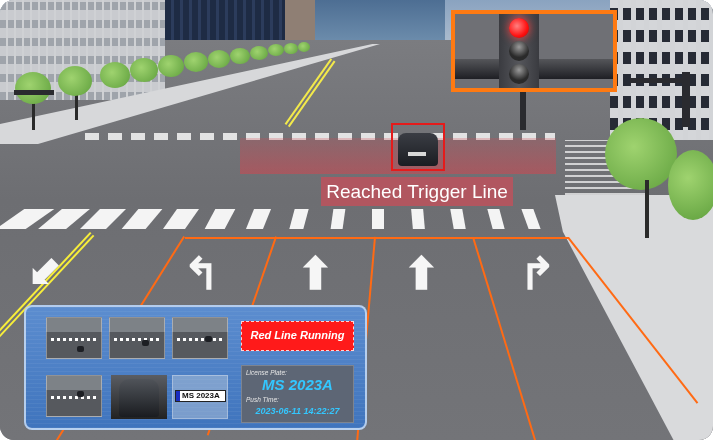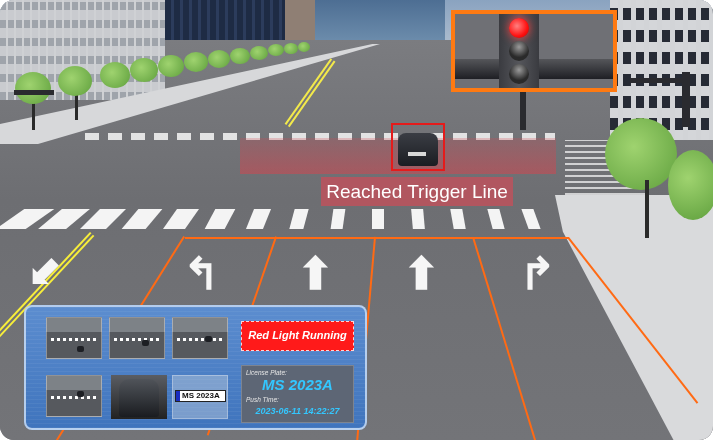--- a/index.html
+++ b/index.html
@@ -169,21 +169,21 @@
     <div class="thumb" style="left:20px;top:68px;">
         <div class="crw"></div>
         <div class="tcar" style="left:30px;top:15px;"></div>
       </div>
     <div class="car-thumb">
         <div class="body"></div>
       </div>
     <div class="plate-box">
       <div class="plate">MS 2023A</div>
     </div>
-    <div class="alert">Red Light Running</div>
+    <div class="alert">Red Line Running</div>
     <div class="plate-card">
       <div class="lbl" style="top:3px;">License Plate:</div>
       <div class="plateval">MS 2023A</div>
       <div class="lbl" style="top:30px;">Push Time:</div>
       <div class="timeval">2023-06-11 14:22:27</div>
     </div>
   </div>
 </div>
 
 </body></html>

